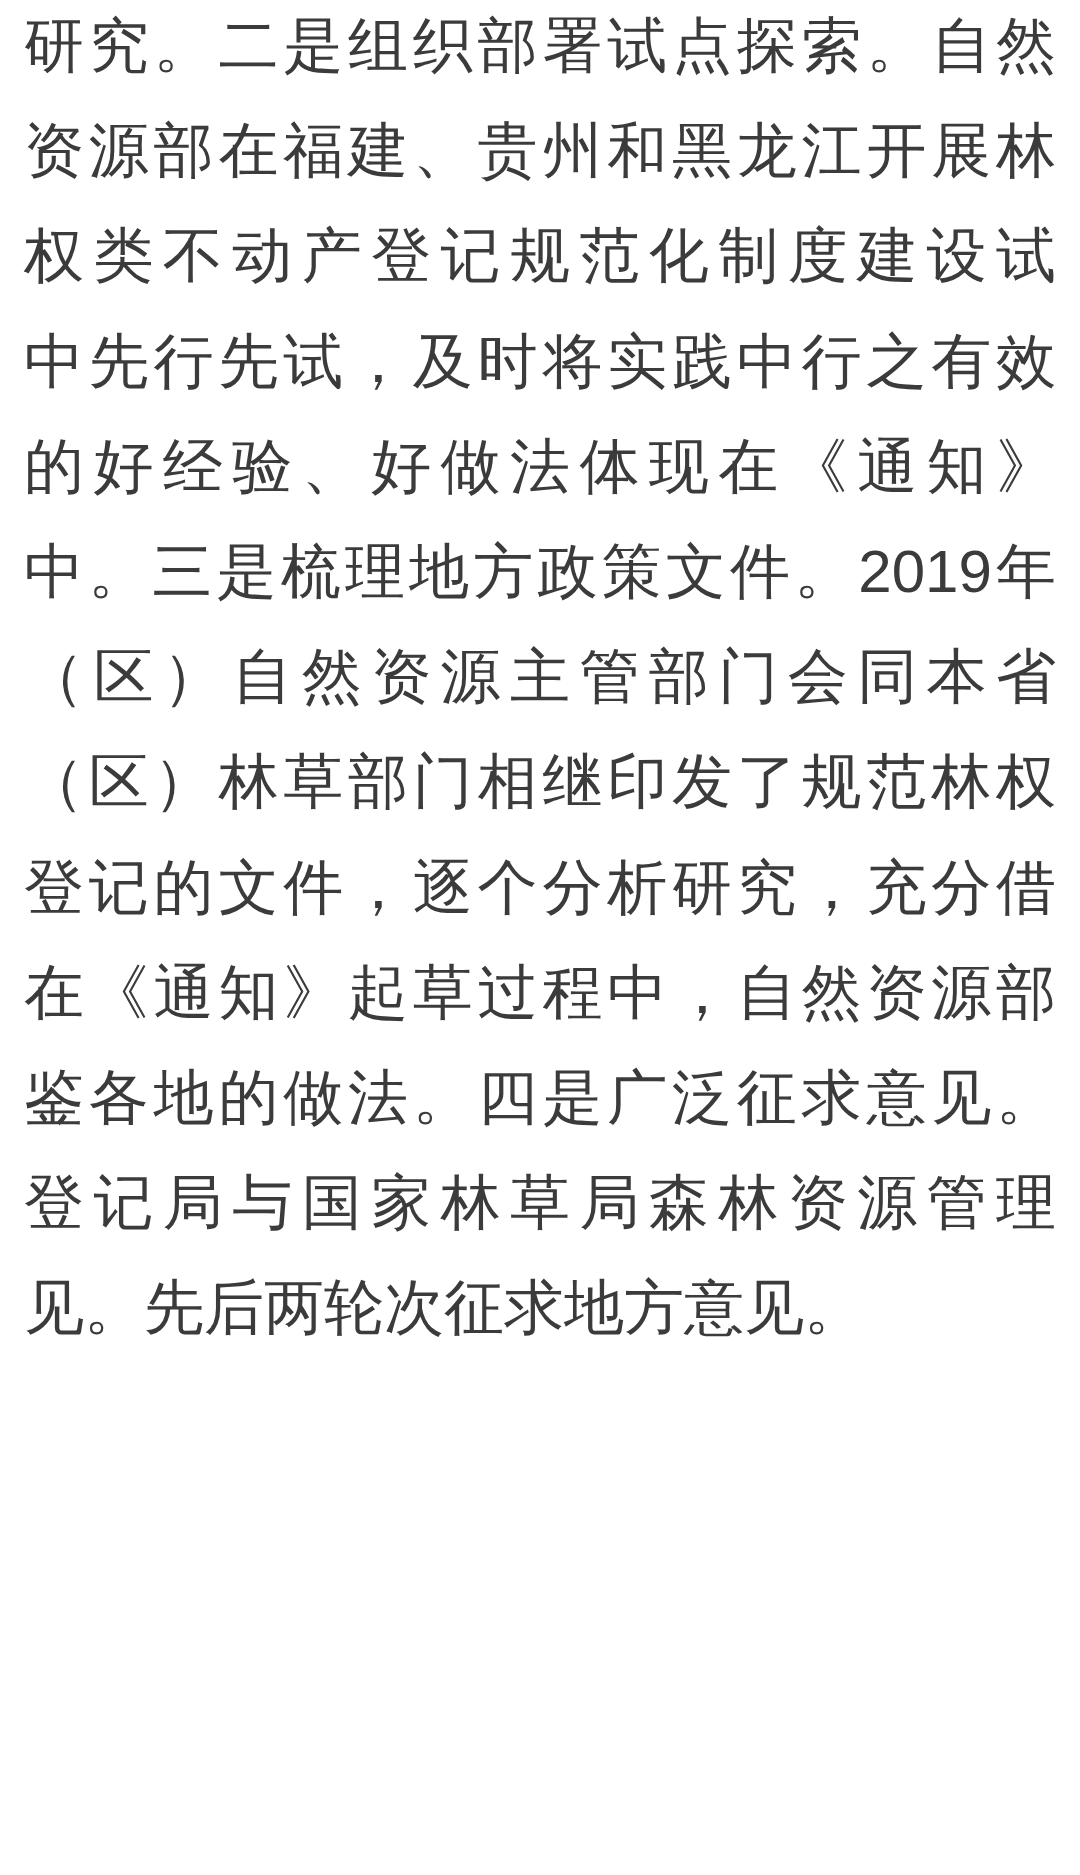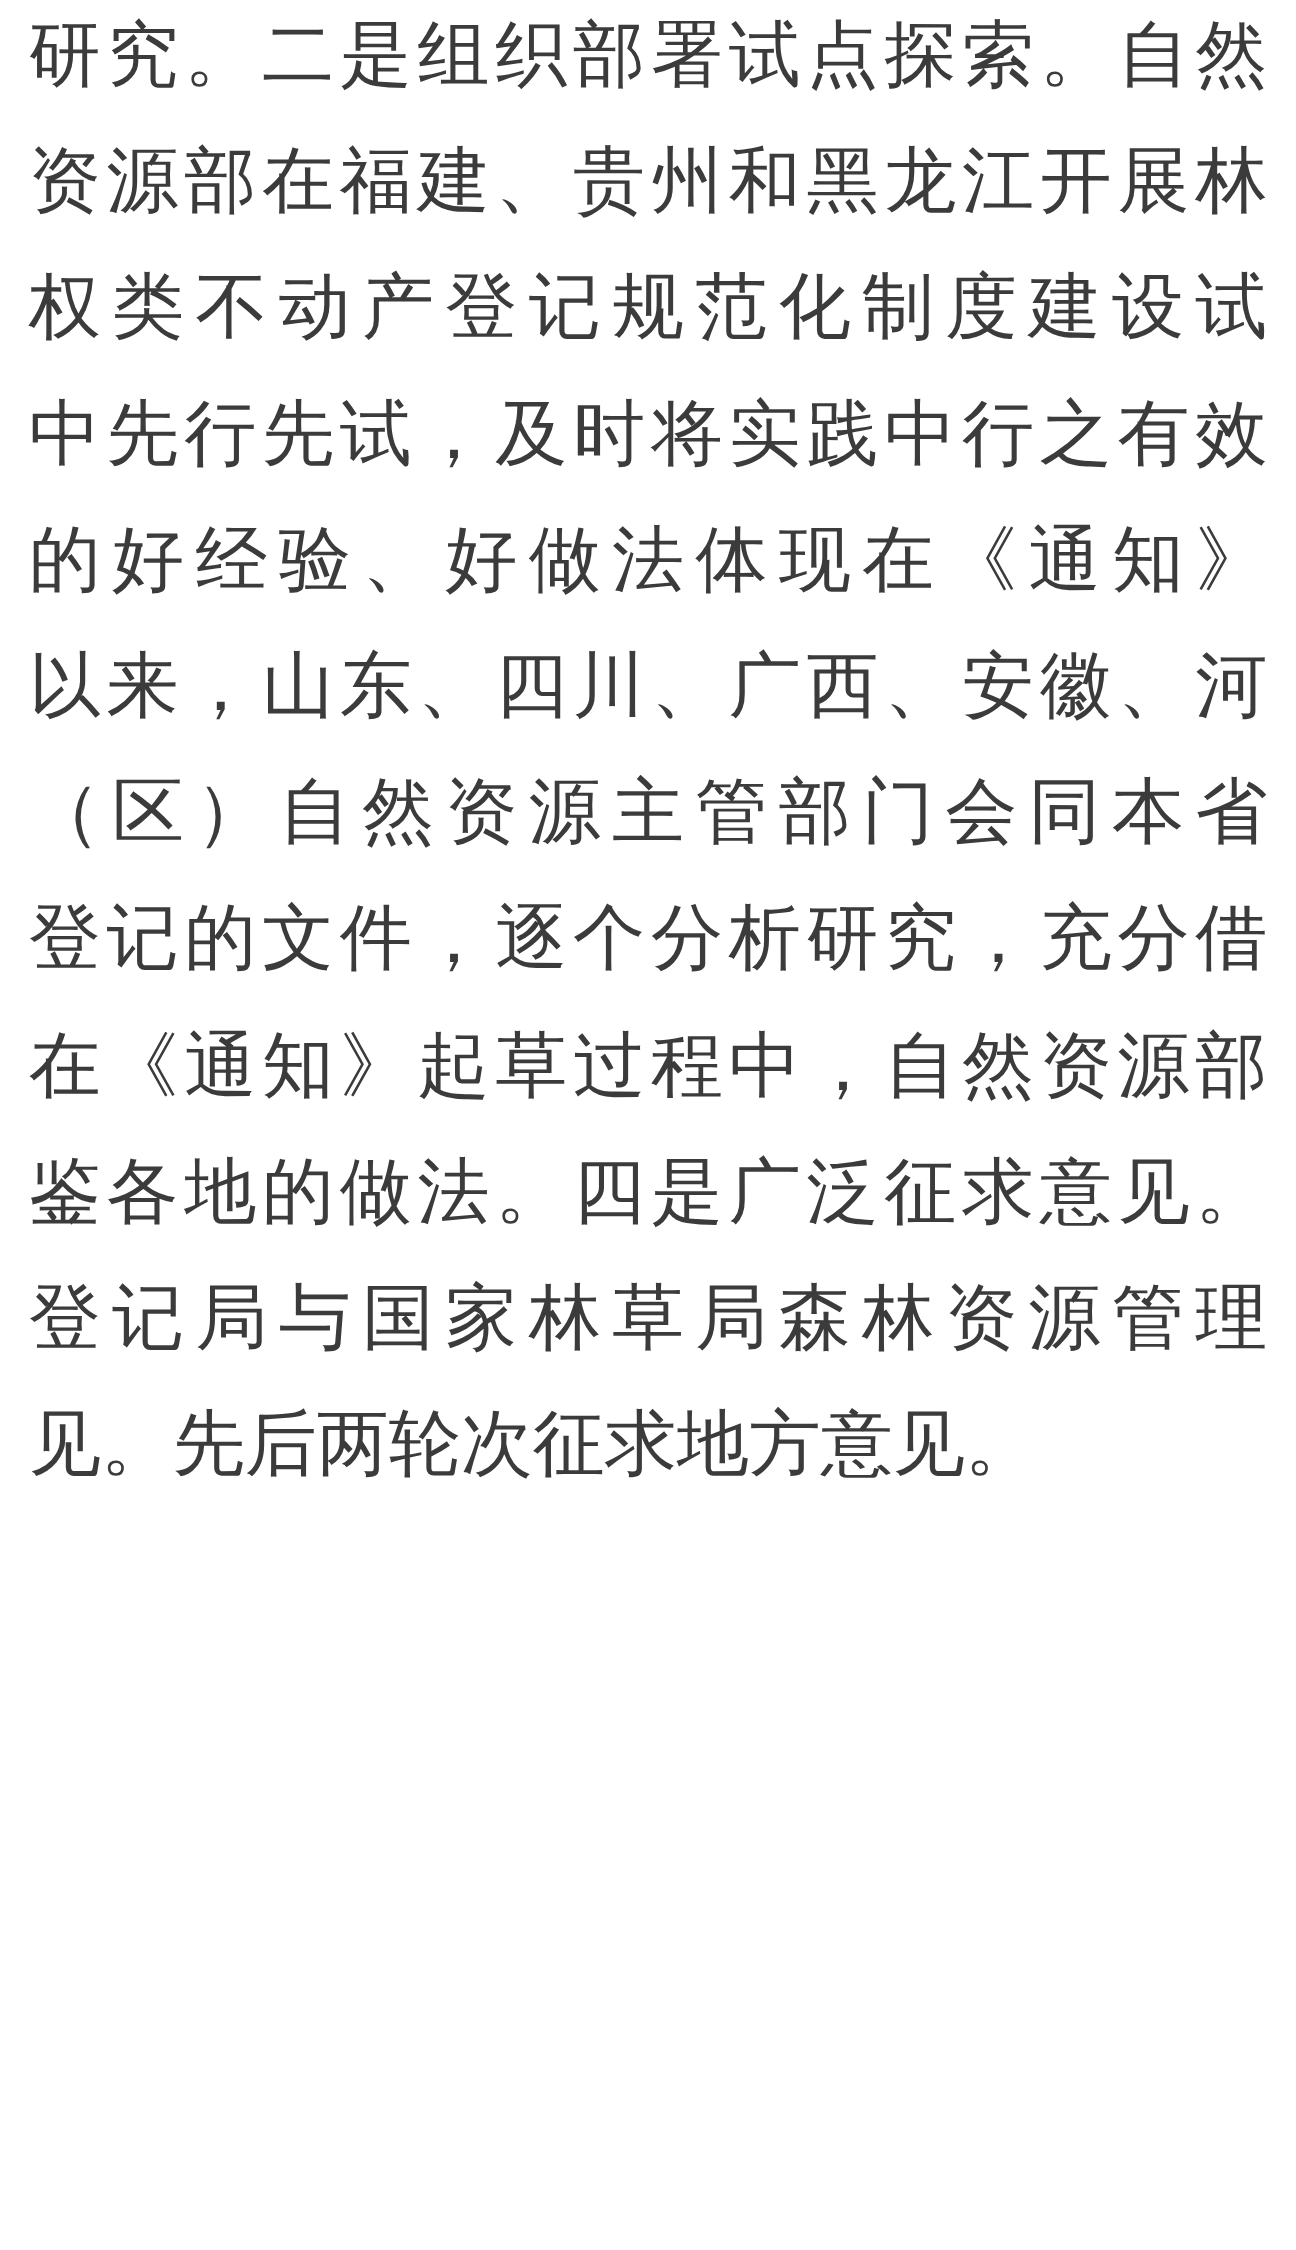--- a/index.html
+++ b/index.html
@@ -35,20 +35,21 @@
 </style>
 </head>
 <body style="background: rgb(255, 255, 255);">
 
 <div class="article" style="color: rgb(59, 59, 59);">
   <div class="tline">研究。二是组织部署试点探索。自然</div>
   <div class="tline">资源部在福建、贵州和黑龙江开展林</div>
   <div class="tline">权类不动产登记规范化制度建设试</div>
   <div class="tline">中先行先试，及时将实践中行之有效</div>
   <div class="tline">的好经验、好做法体现在《通知》</div>
-  <div class="tline">以来，山东、四川、广西、安徽、河</div>
+  <div class="tline">中。三是梳理地方政策文件。2019年</div>
   <div class="tline">（区）自然资源主管部门会同本省</div>
+  <div class="tline">（区）林草部门相继印发了规范林权</div>
   <div class="tline">登记的文件，逐个分析研究，充分借</div>
   <div class="tline">在《通知》起草过程中，自然资源部</div>
   <div class="tline">鉴各地的做法。四是广泛征求意见。</div>
   <div class="tline">登记局与国家林草局森林资源管理</div>
   <div class="tline natural">见。先后两轮次征求地方意见。</div>
 </div>
 
 </body></html>

